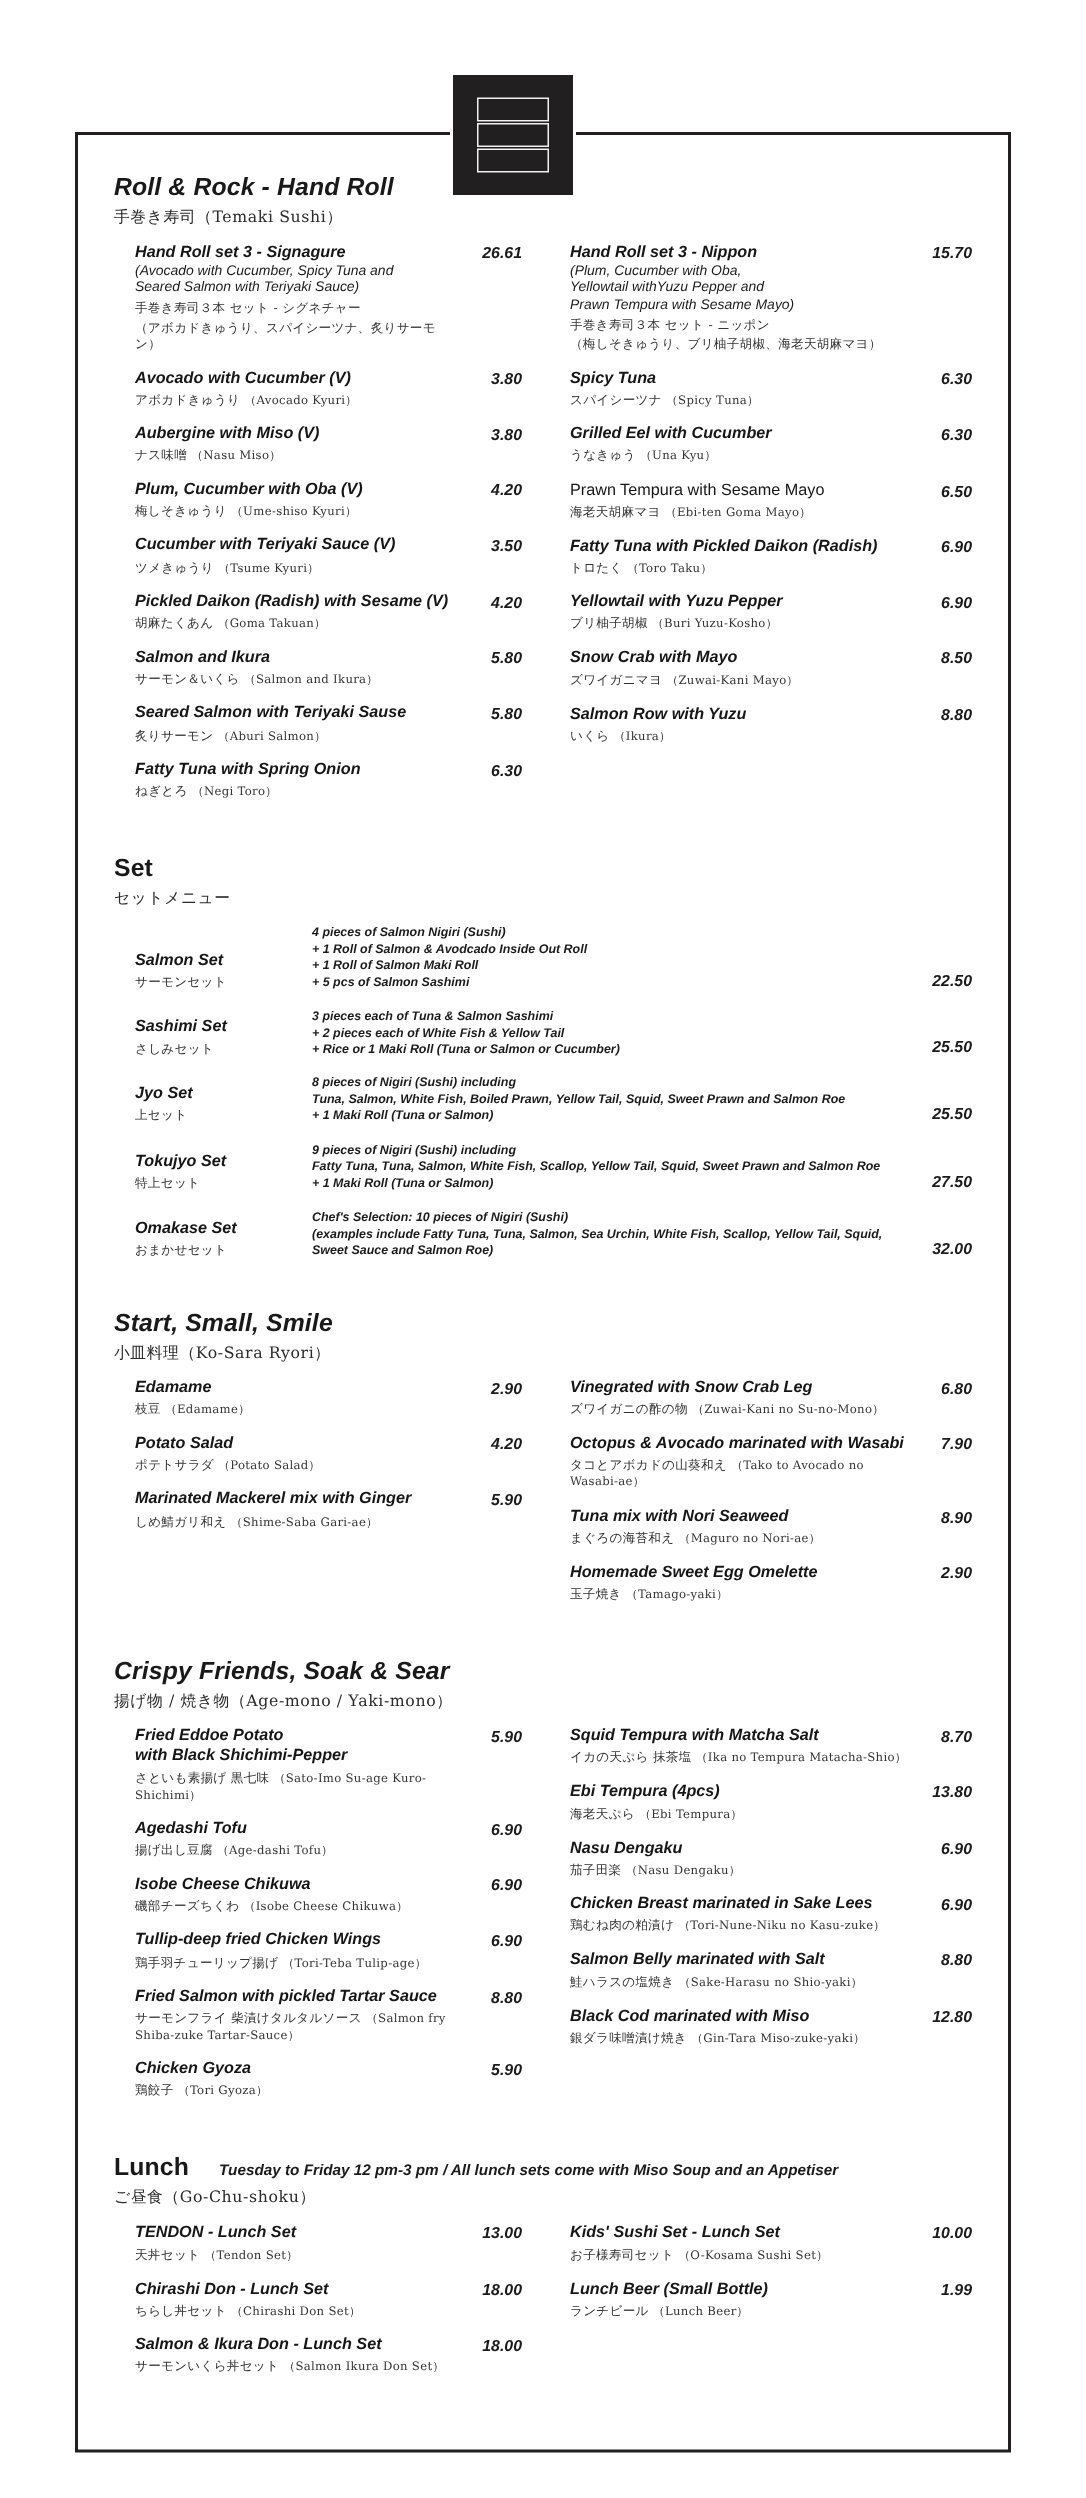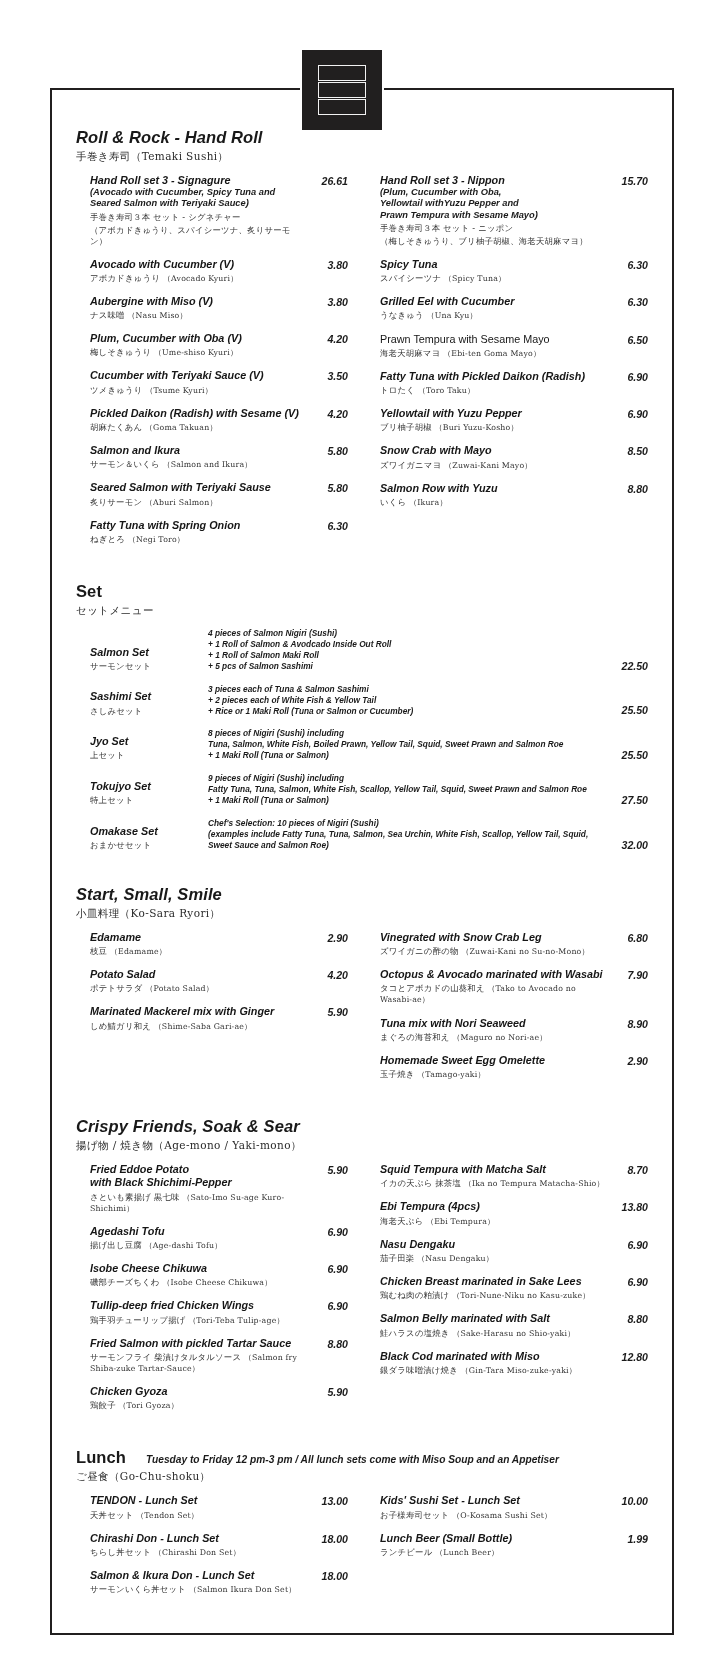--- a/index.html
+++ b/index.html
@@ -26,21 +26,21 @@
   .frame{
     position:absolute;left:50px;top:88px;right:50px;bottom:30px;
     border:2.2px solid #211f1f;
     box-sizing:border-box;
   }
   .frame-gap{
     position:absolute;left:300px;top:86px;width:84px;height:6px;background:#fff;z-index:4;
   }
 
   .content{
-    position:absolute;left:50px;top:100px;width:624px;
+    position:absolute;left:50px;top:88px;width:624px;
     box-sizing:border-box;
     padding:28px 26px 0 26px;
   }
 
   
   .sec{margin-bottom:4px;}
   .sec-head{margin-bottom:10px;}
   .sec-title{
     font-style:italic;font-weight:700;font-size:16.5px;letter-spacing:.1px;
     color:#191919;line-height:1.15;
@@ -67,21 +67,21 @@
   .item .price{
     width:42px;text-align:right;flex:none;
     font-style:italic;font-size:10.6px;font-weight:600;color:#1b1b1b;
     padding-top:1px;
   }
   .nm{
     font-style:italic;font-weight:600;font-size:10.8px;line-height:1.22;color:#161616;
   }
   .nm.upright{font-style:normal;font-weight:500;}
   .desc{
-    font-style:italic;font-weight:700;font-size:9.3px;line-height:1.22;color:#1b1b1b;
+    font-style:italic;font-weight:400;font-size:9.3px;line-height:1.22;color:#1b1b1b;
   }
   .jp{
     font-family:"DejaVu Serif", serif;font-size:8.4px;color:#333;line-height:1.3;margin-top:2px;
     letter-spacing:.2px;
   }
   .jp .rom{font-size:7.8px;}
 
   
   .setrow{display:flex;align-items:flex-end;margin-bottom:12px;}
   .setrow .nmcell{width:132px;flex:none;padding-left:14px;box-sizing:border-box;}

